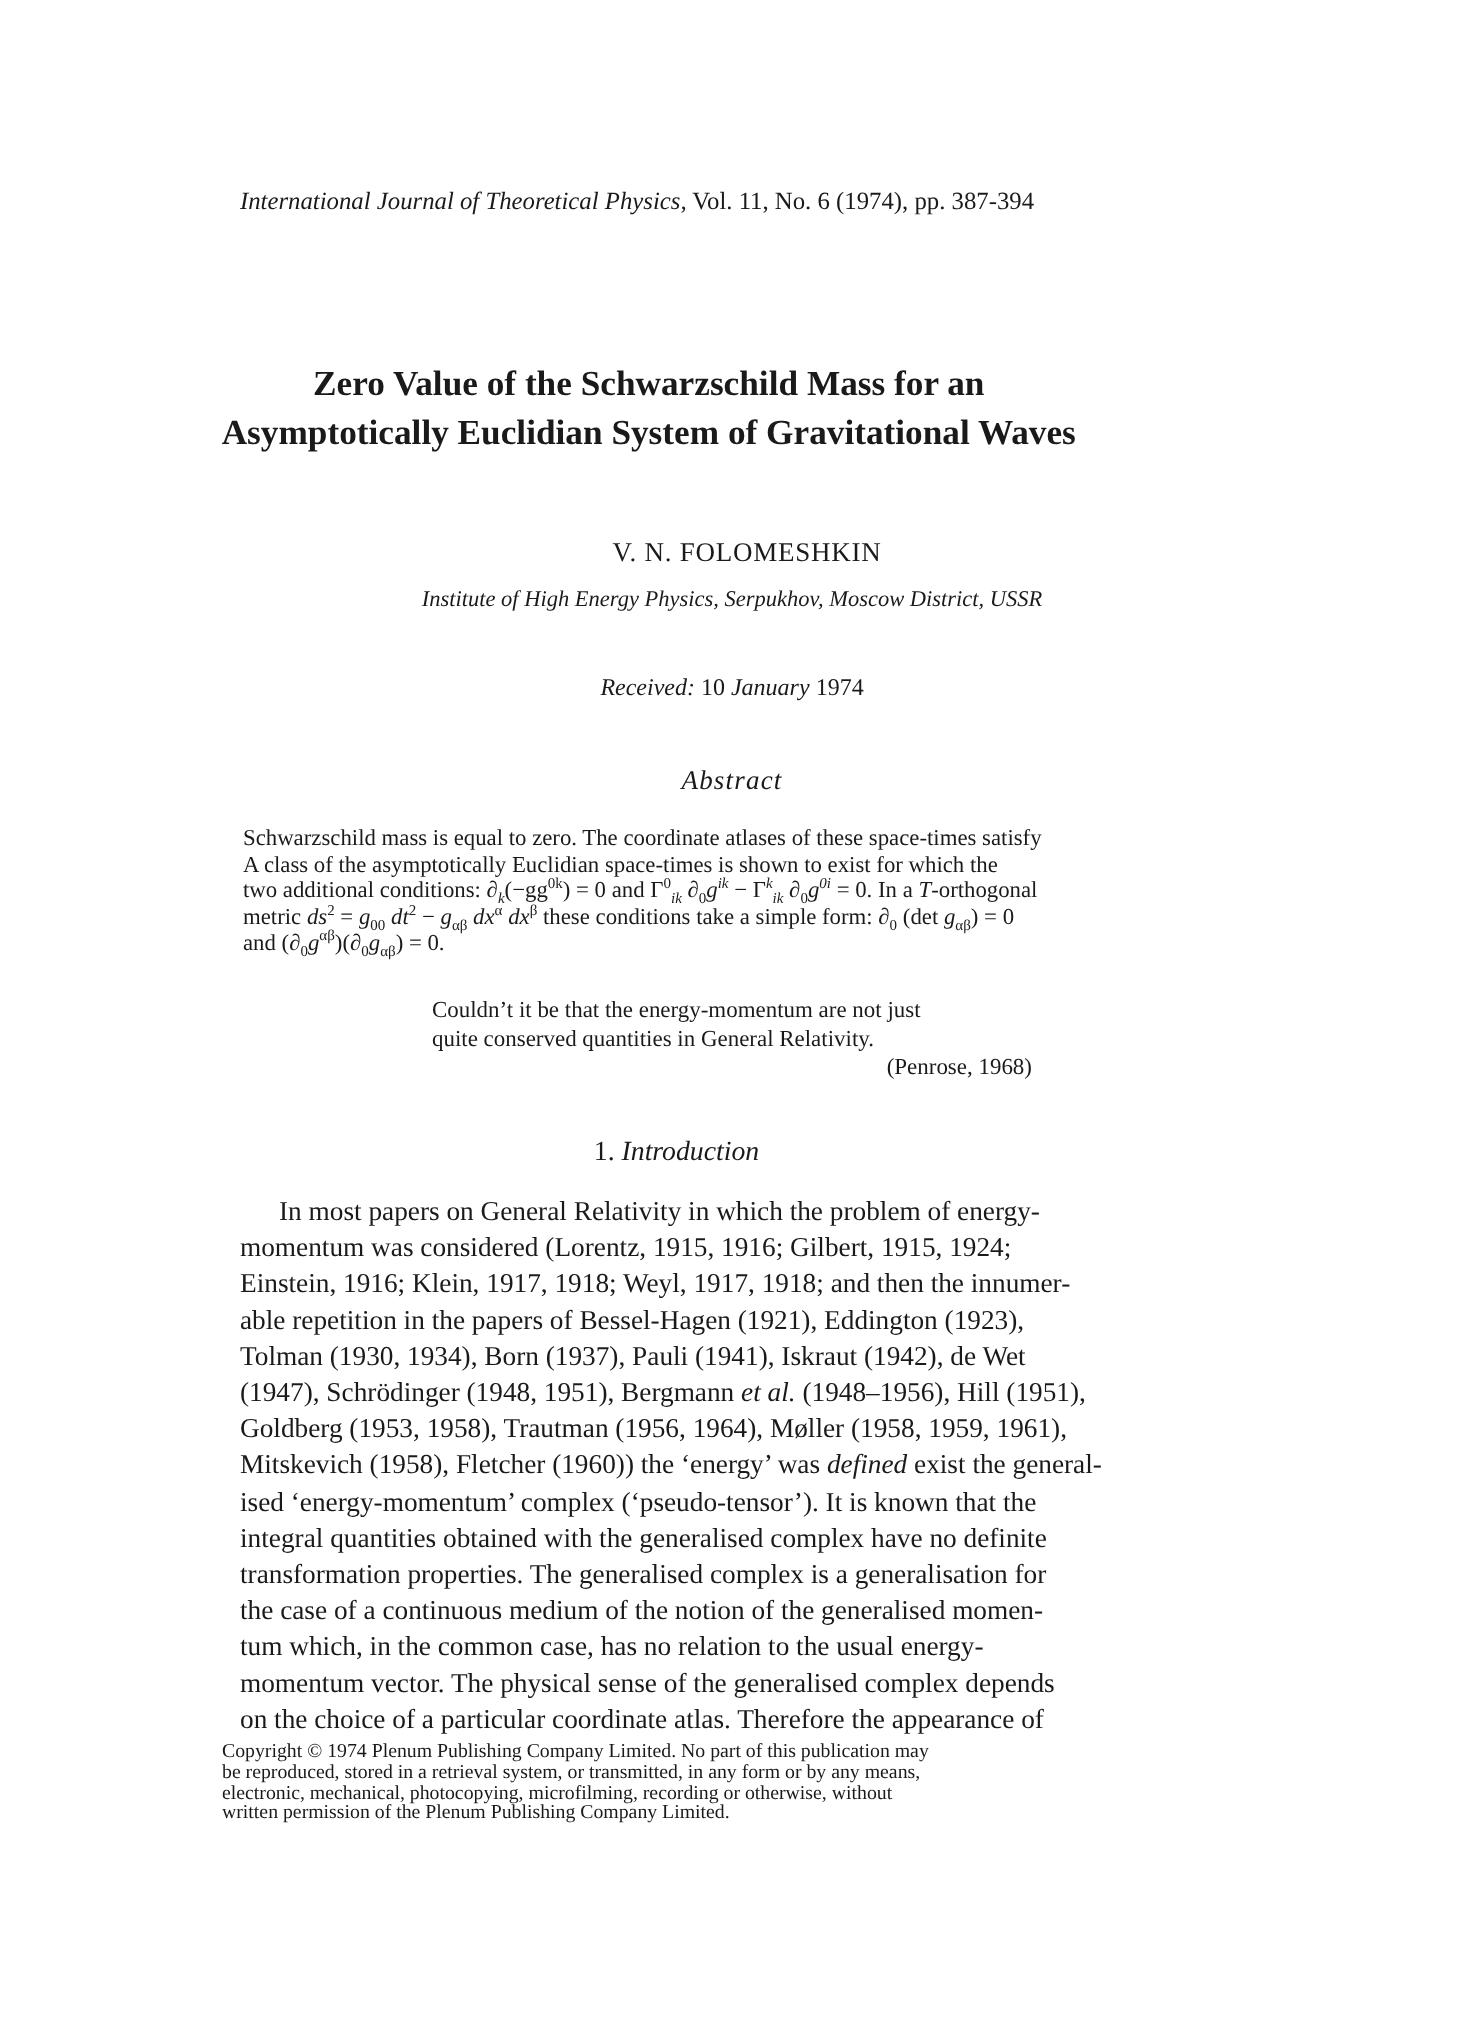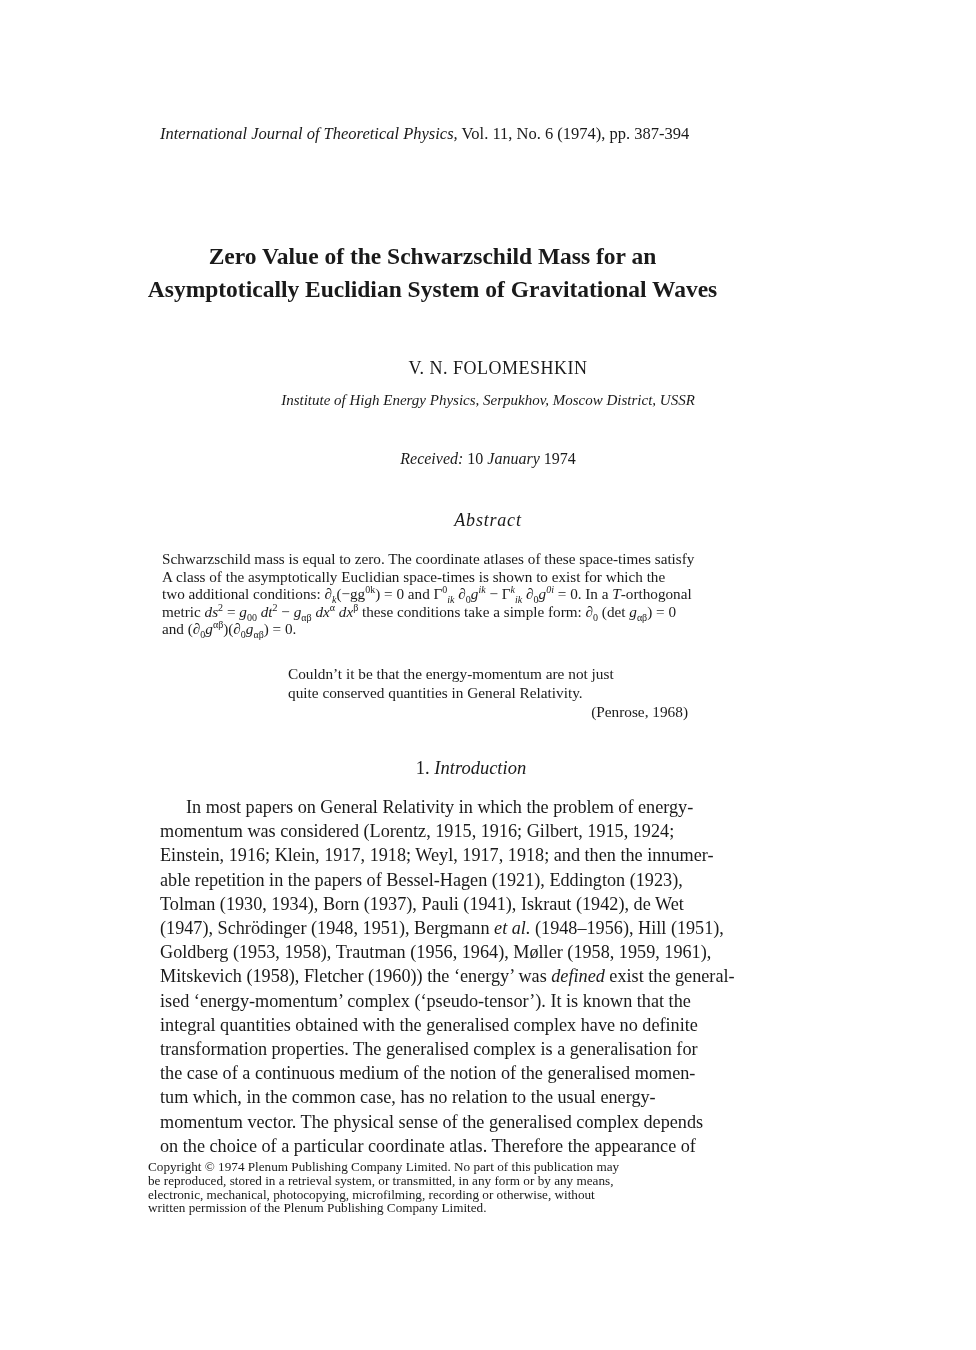--- a/index.html
+++ b/index.html
@@ -67,21 +67,20 @@
       left: 288px; width: 400px; top: 664px;
       font-size: 15.3px;
       line-height: 19px;
     }
     .epigraph .ln { display: block; white-space: nowrap; }
     .epigraph .src { text-align: right; }
     .section-heading {
       left: 0; width: 902px; top: 758px;
       text-align: center;
       font-size: 18.5px;
-      margin-left: 20px;
     }
     .section-heading i { font-style: italic; }
     .intro-body {
       left: 160px; width: 660px; top: 795px;
       font-size: 18.2px;
       line-height: 24.2px;
     }
     .intro-body .ln { display: block; white-space: nowrap; }
     .intro-body .indent { padding-left: 26px; }
     .intro-body i { font-style: italic; }

